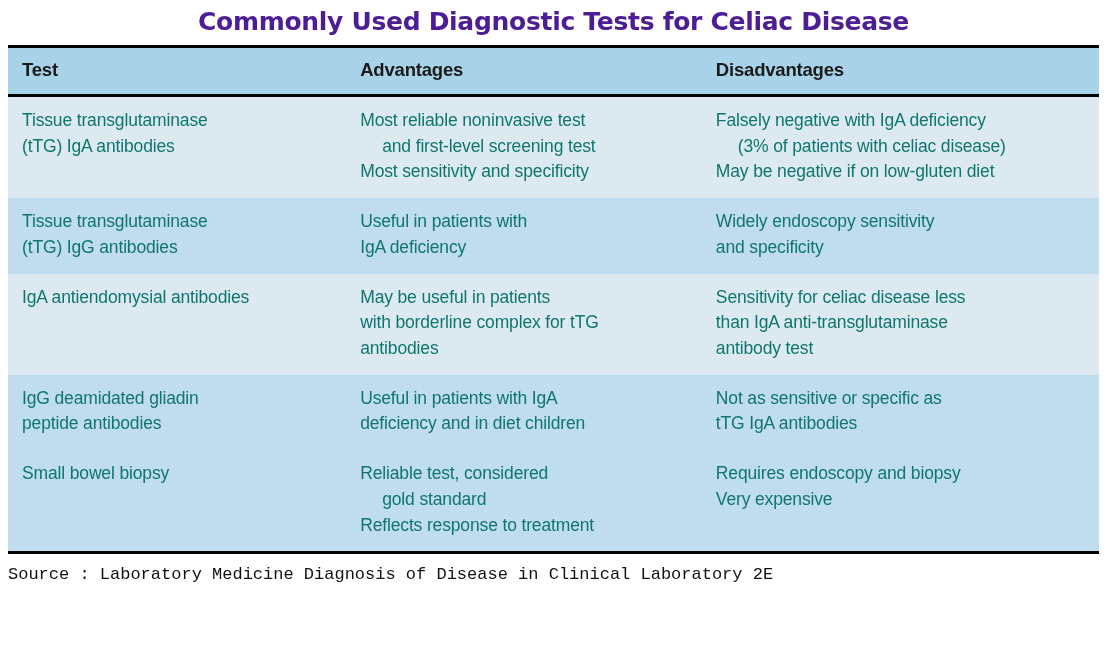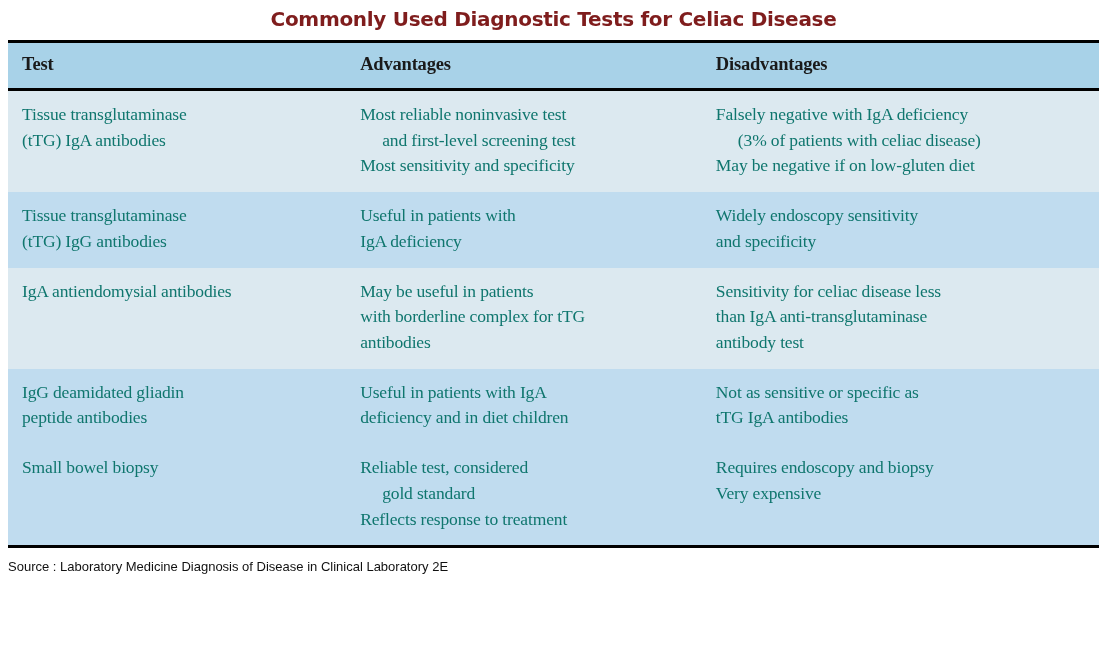--- a/index.html
+++ b/index.html
@@ -20,40 +20,40 @@
     width: 1107px;
     height: 665px;
     box-sizing: border-box;
   }
 
   
   .table-title {
     text-align: center;
     font-family: "DejaVu Sans", sans-serif;
     font-weight: bold;
-    font-size: 20px;
+    font-size: 25px;
     letter-spacing: -0.3px;
-    color: #7f1d1d;
+    color: #4c1d95;
     padding: 7px 0 9px 0;
     margin: 0 8px;
     white-space: nowrap;
   }
 
   
   .table-wrap {
     margin: 0 8px;
     border-top: 3px solid #000000;
     border-bottom: 3px solid #000000;
   }
 
   table.dx-table {
     width: 100%;
     border-collapse: collapse;
     table-layout: fixed;
-    font-family: Liberation Serif, serif;
+    font-family: Liberation Sans, sans-serif;
     padding-left: 36px;
   }
 
   table.dx-table col.c-test { width: 31.0%; }
   table.dx-table col.c-adv  { width: 32.6%; }
   table.dx-table col.c-dis  { width: 36.4%; }
 
   
   thead tr.header-row {
     background: #a8d2e8;
@@ -80,22 +80,22 @@
   }
   tbody tr.row-light { background: #dce9f0; }
   tbody tr.row-dark  { background: #c0dcef; }
 
   .cell-lines { margin: 0; }
   .cell-line  { display: block; white-space: nowrap; }
   .cell-line.indent { padding-left: 22px; }
 
   
   .source-line {
-    font-family: Liberation Sans, sans-serif;
-    font-size: 13px;
+    font-family: Liberation Mono, monospace;
+    font-size: 17px;
     color: #111111;
     padding: 11px 0 0 8px;
     white-space: nowrap;
   }
 </style>
 </head>
 <body>
 
 <div class="page">
 

